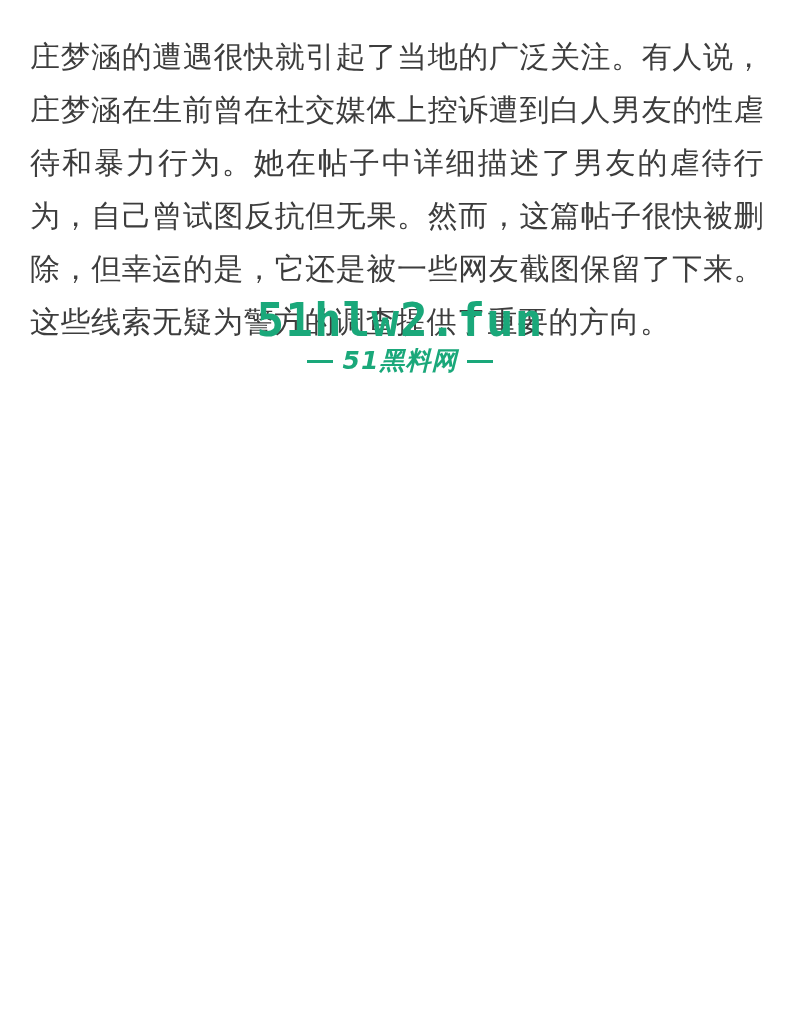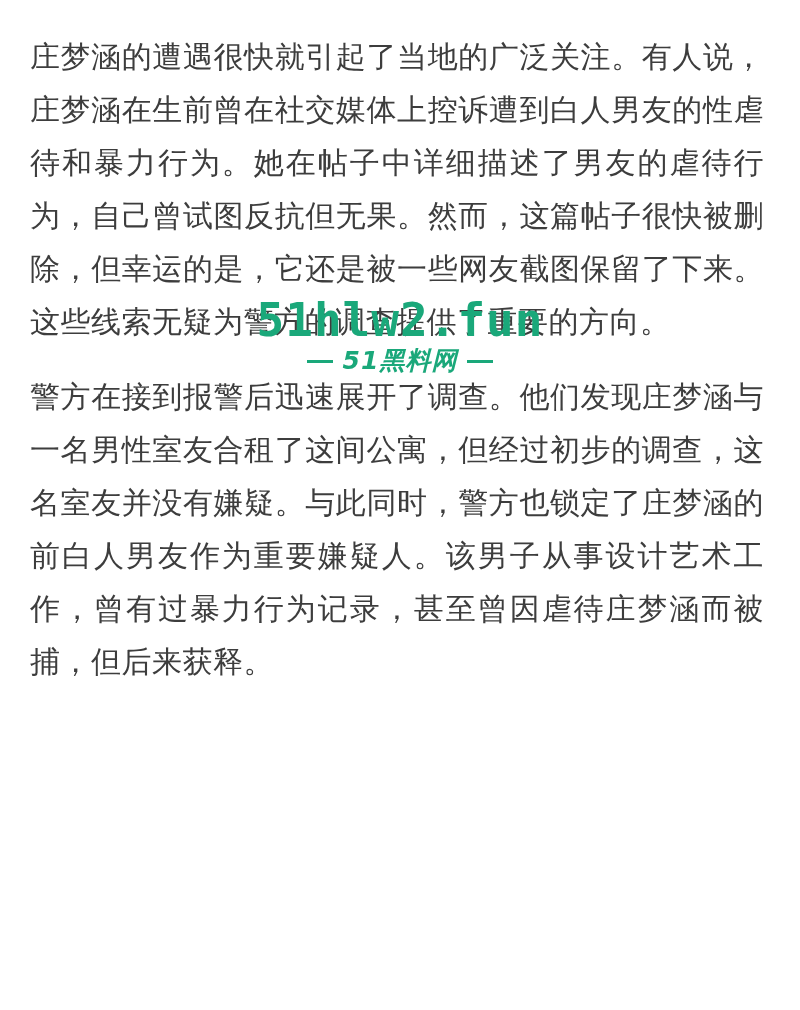--- a/index.html
+++ b/index.html
@@ -72,21 +72,20 @@
     background: #1aa87a;
   }
 </style>
 </head>
 <body>
 
 <div class="page">
 
   <p class="para">庄梦涵的遭遇很快就引起了当地的广泛关注。有人说，庄梦涵在生前曾在社交媒体上控诉遭到白人男友的性虐待和暴力行为。她在帖子中详细描述了男友的虐待行为，自己曾试图反抗但无果。然而，这篇帖子很快被删除，但幸运的是，它还是被一些网友截图保留了下来。这些线索无疑为警方的调查提供了重要的方向。</p>
 
-  <p class="para">警方在接到报警后迅速展开了调查。他们发现庄梦涵与一名男性室友合租了这间公寓，但经过初步的调查，这名室友并没有嫌疑。与此同时，警方也锁定了庄梦涵的前白人男友作为重要嫌疑人。该男子从事设计艺术工作，曾有过暴力行为记录，甚至曾因虐待庄梦涵而被捕，但后来获释。</p>
 
 
   <div class="watermark">
     <div class="wm-main">51hlw2.fun</div>
     <div class="wm-sub">
       <span class="wm-dash"></span>
       <span>51黑料网</span>
       <span class="wm-dash"></span>
     </div>
   </div>

